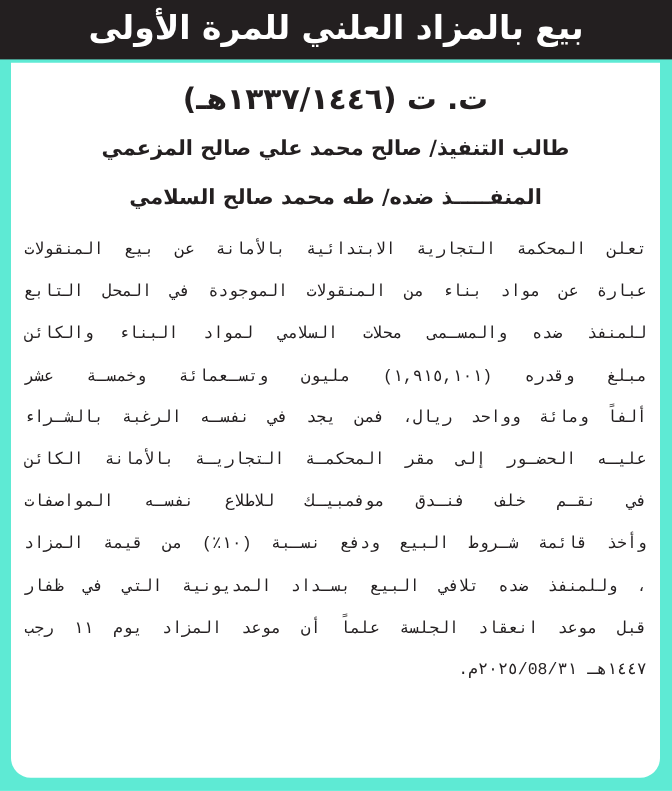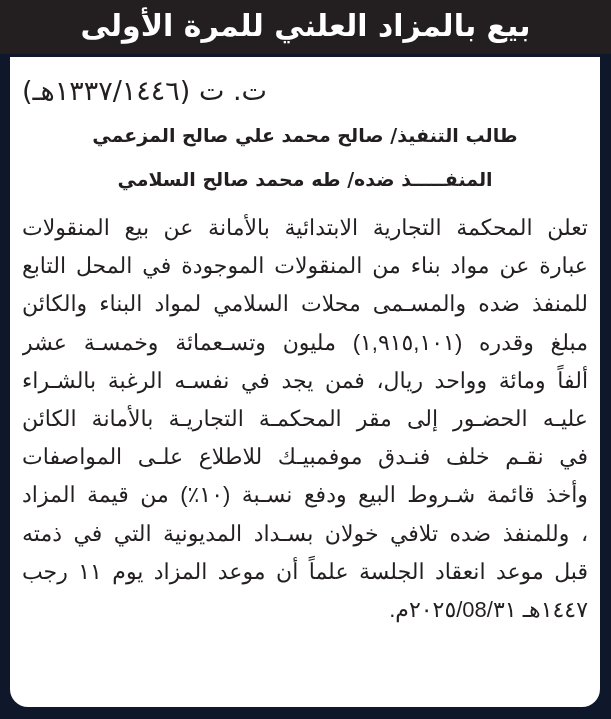--- a/index.html
+++ b/index.html
@@ -10,21 +10,21 @@
     body {
       width: 611px;
       height: 719px;
       overflow: hidden;
       font-family: "DejaVu Sans", sans-serif;
     }
     .notice {
       position: relative;
       width: 611px;
       height: 719px;
-      background: #0f172a;
+      background: #5eead4;
       box-sizing: border-box;
     }
     .header-band {
       position: absolute;
       left: 0;
       top: 0;
       width: 611px;
       height: 54px;
       background: #231f20;
       display: flex;
@@ -48,39 +48,39 @@
       width: 590px;
       height: 650px;
       background: #ffffff;
       border-bottom-left-radius: 18px;
       border-bottom-right-radius: 18px;
       box-sizing: border-box;
       padding: 14px 12px 0 12px;
       direction: rtl;
     }
     .case-ref {
-      text-align: left;
-      font-weight: normal;
+      text-align: center;
+      font-weight: bold;
       font-size: 27px;
       color: #231f20;
       line-height: 40px;
       height: 42px;
     }
     .party-line {
       text-align: center;
       font-weight: bold;
       font-size: 19px;
       color: #231f20;
       line-height: 44px;
       white-space: nowrap;
     }
     .body-text {
       margin-top: 8px;
-      font-family: Liberation Sans, sans-serif;
-      font-size: 22px;
+      font-family: Liberation Mono, monospace;
+      font-size: 15px;
       color: #231f20;
       line-height: 38.2px;
       text-align: justify;
       text-align-last: right;
     }
     .body-line {
       display: block;
       white-space: nowrap;
       text-align: justify;
       text-align-last: justify;
@@ -104,20 +104,20 @@
     <div class="party-line">طالب التنفيذ/ صالح محمد علي صالح المزعمي</div>
     <div class="party-line">المنفـــــذ ضده/ طه محمد صالح السلامي</div>
 
     <div class="body-text">
       <span class="body-line">تعلن المحكمة التجارية الابتدائية بالأمانة عن بيع المنقولات</span>
       <span class="body-line">عبارة عن مواد بناء من المنقولات الموجودة في المحل التابع</span>
       <span class="body-line">للمنفذ ضده والمسـمى محلات السلامي لمواد البناء والكائن</span>
       <span class="body-line">مبلغ وقدره (١,٩١٥,١٠١) مليون وتسـعمائة وخمسـة عشر</span>
       <span class="body-line">ألفاً ومائة وواحد ريال، فمن يجد في نفسـه الرغبة بالشـراء</span>
       <span class="body-line">عليـه الحضـور إلى مقر المحكمـة التجاريـة بالأمانة الكائن</span>
-      <span class="body-line">في نقـم خلف فنـدق موفمبيـك للاطلاع علـى المواصفات</span>
+      <span class="body-line">في نقـم خلف فنـدق موفمبيـك للاطلاع نفسـه المواصفات</span>
       <span class="body-line">وأخذ قائمة شـروط البيع ودفع نسـبة (١٠٪) من قيمة المزاد</span>
-      <span class="body-line">، وللمنفذ ضده تلافي خولان بسـداد المديونية التي في ذمته</span>
+      <span class="body-line">، وللمنفذ ضده تلافي البيع بسـداد المديونية التي في ظفار</span>
       <span class="body-line">قبل موعد انعقاد الجلسة علماً أن موعد المزاد يوم ١١ رجب</span>
       <span class="body-line last">١٤٤٧هـ ٢٠٢٥/08/٣١م.</span>
     </div>
   </div>
 </div>
 
 </body></html>

